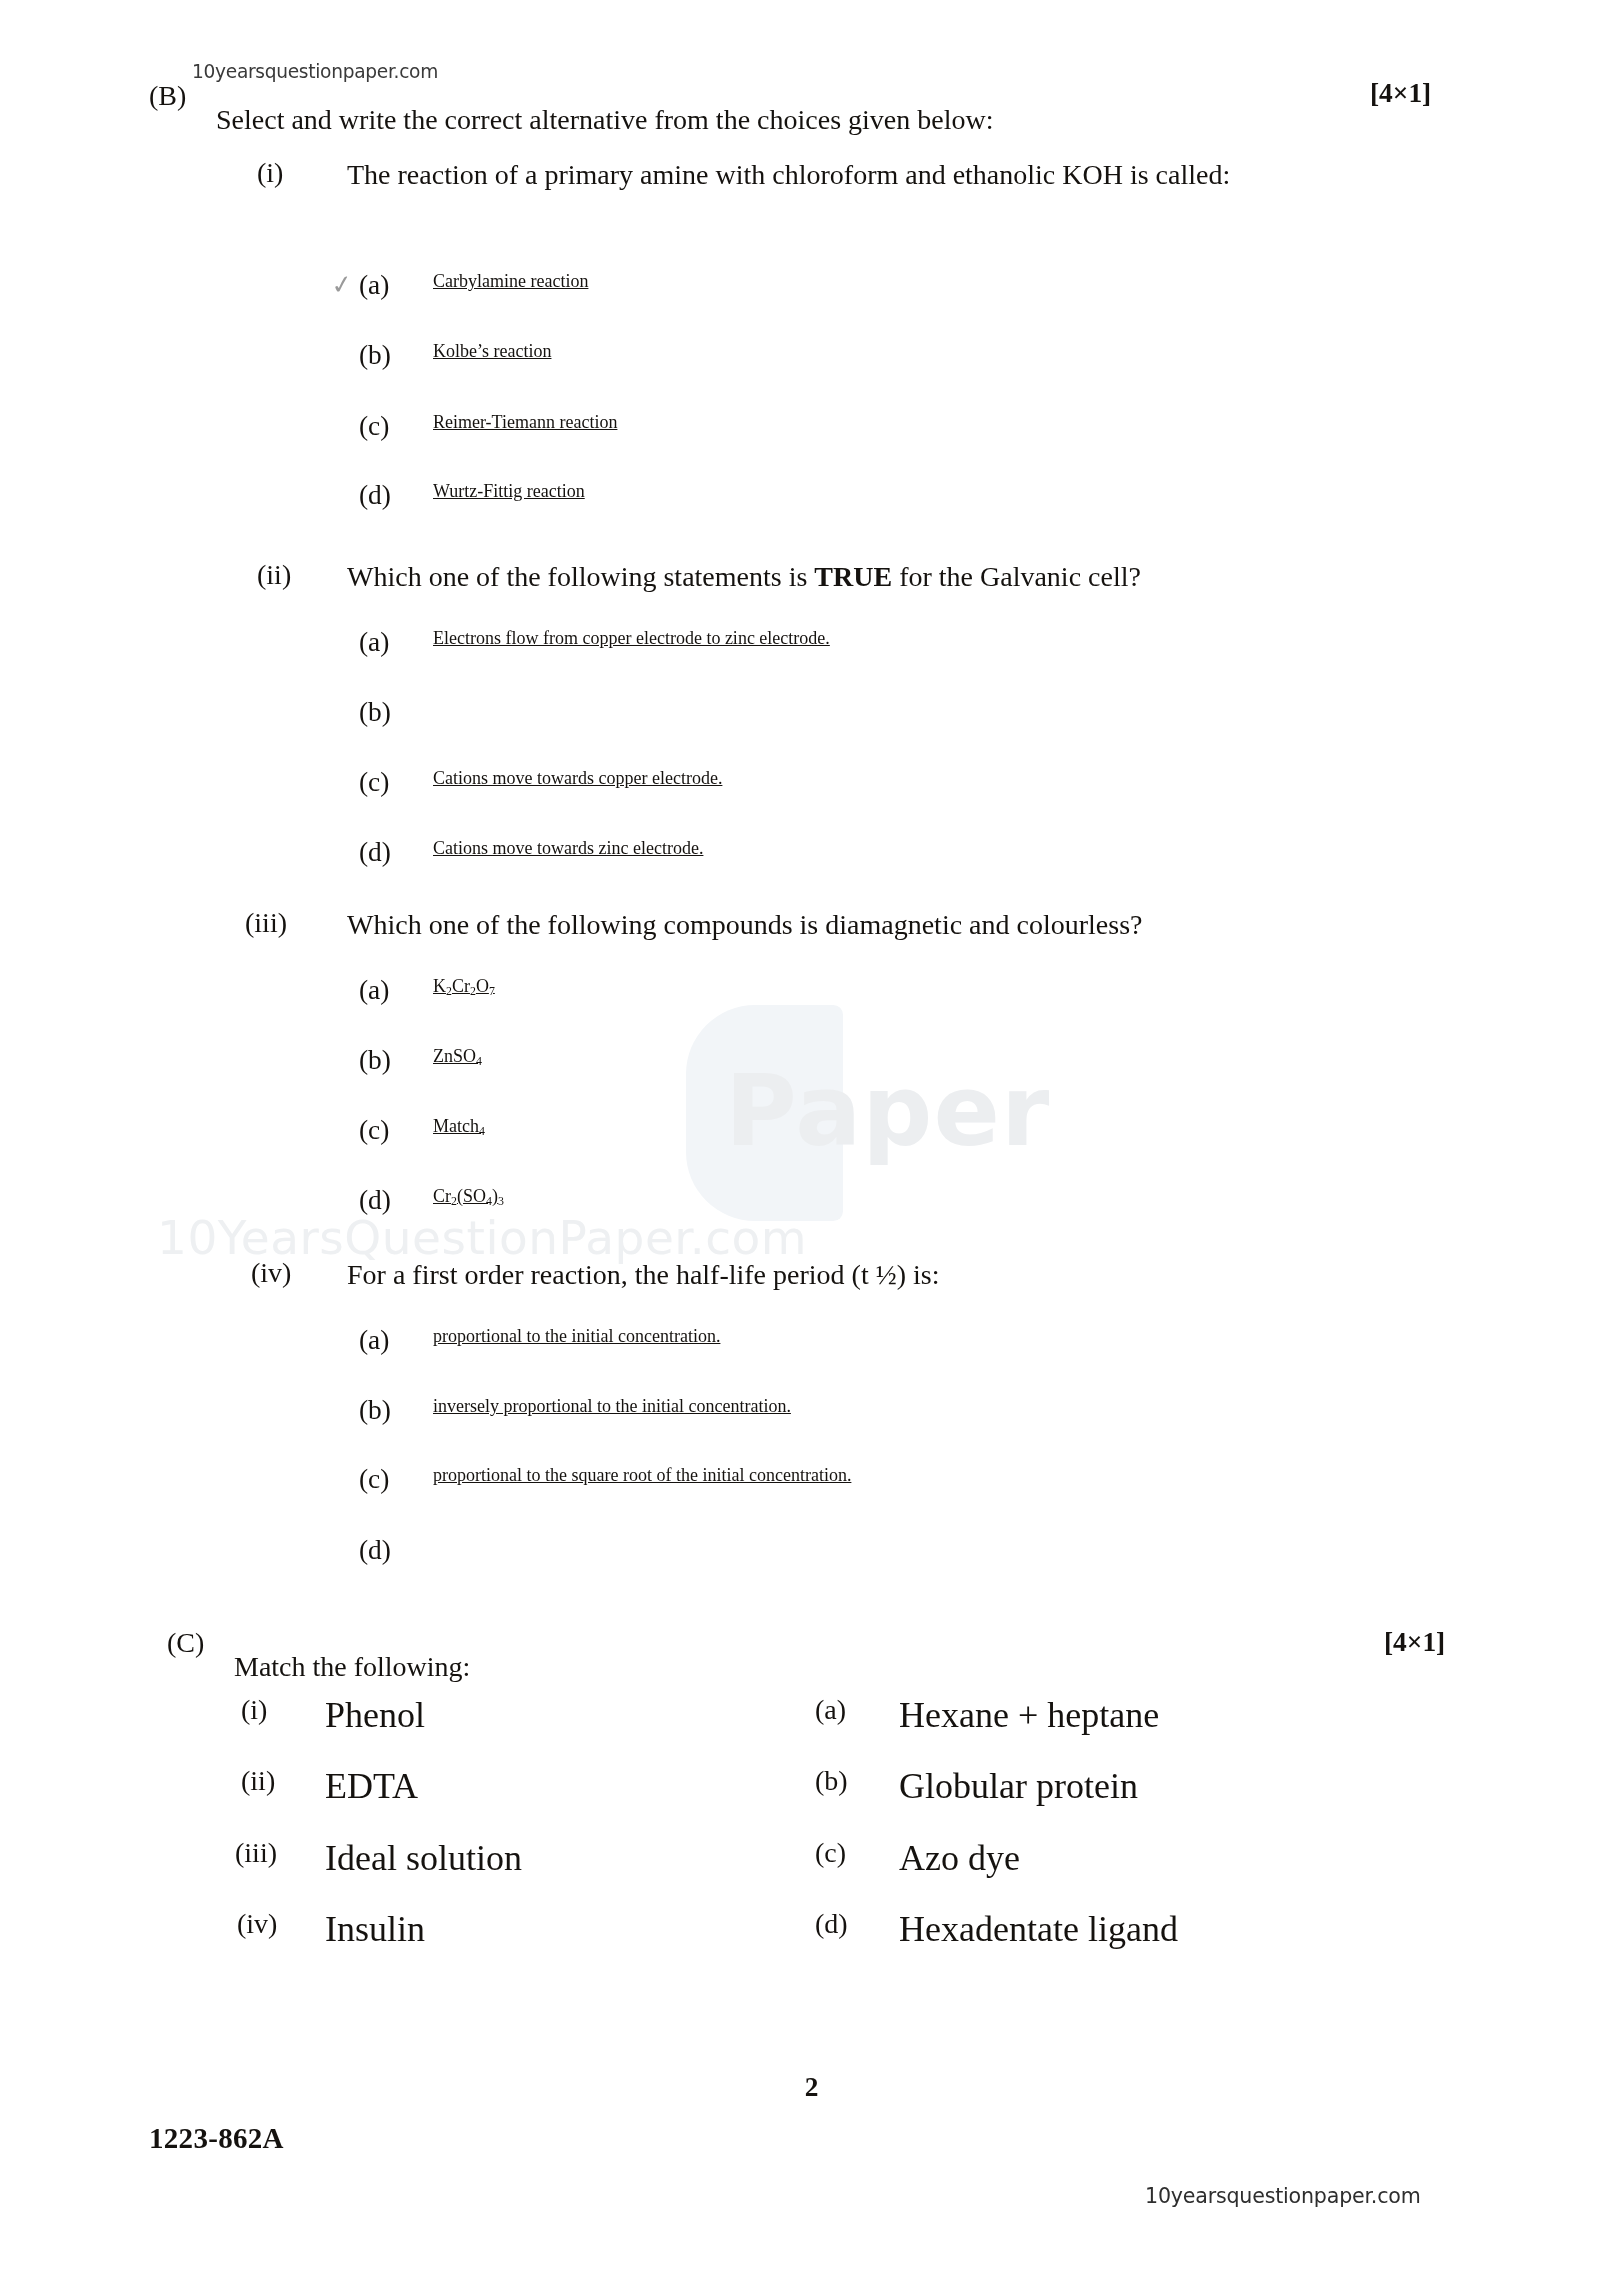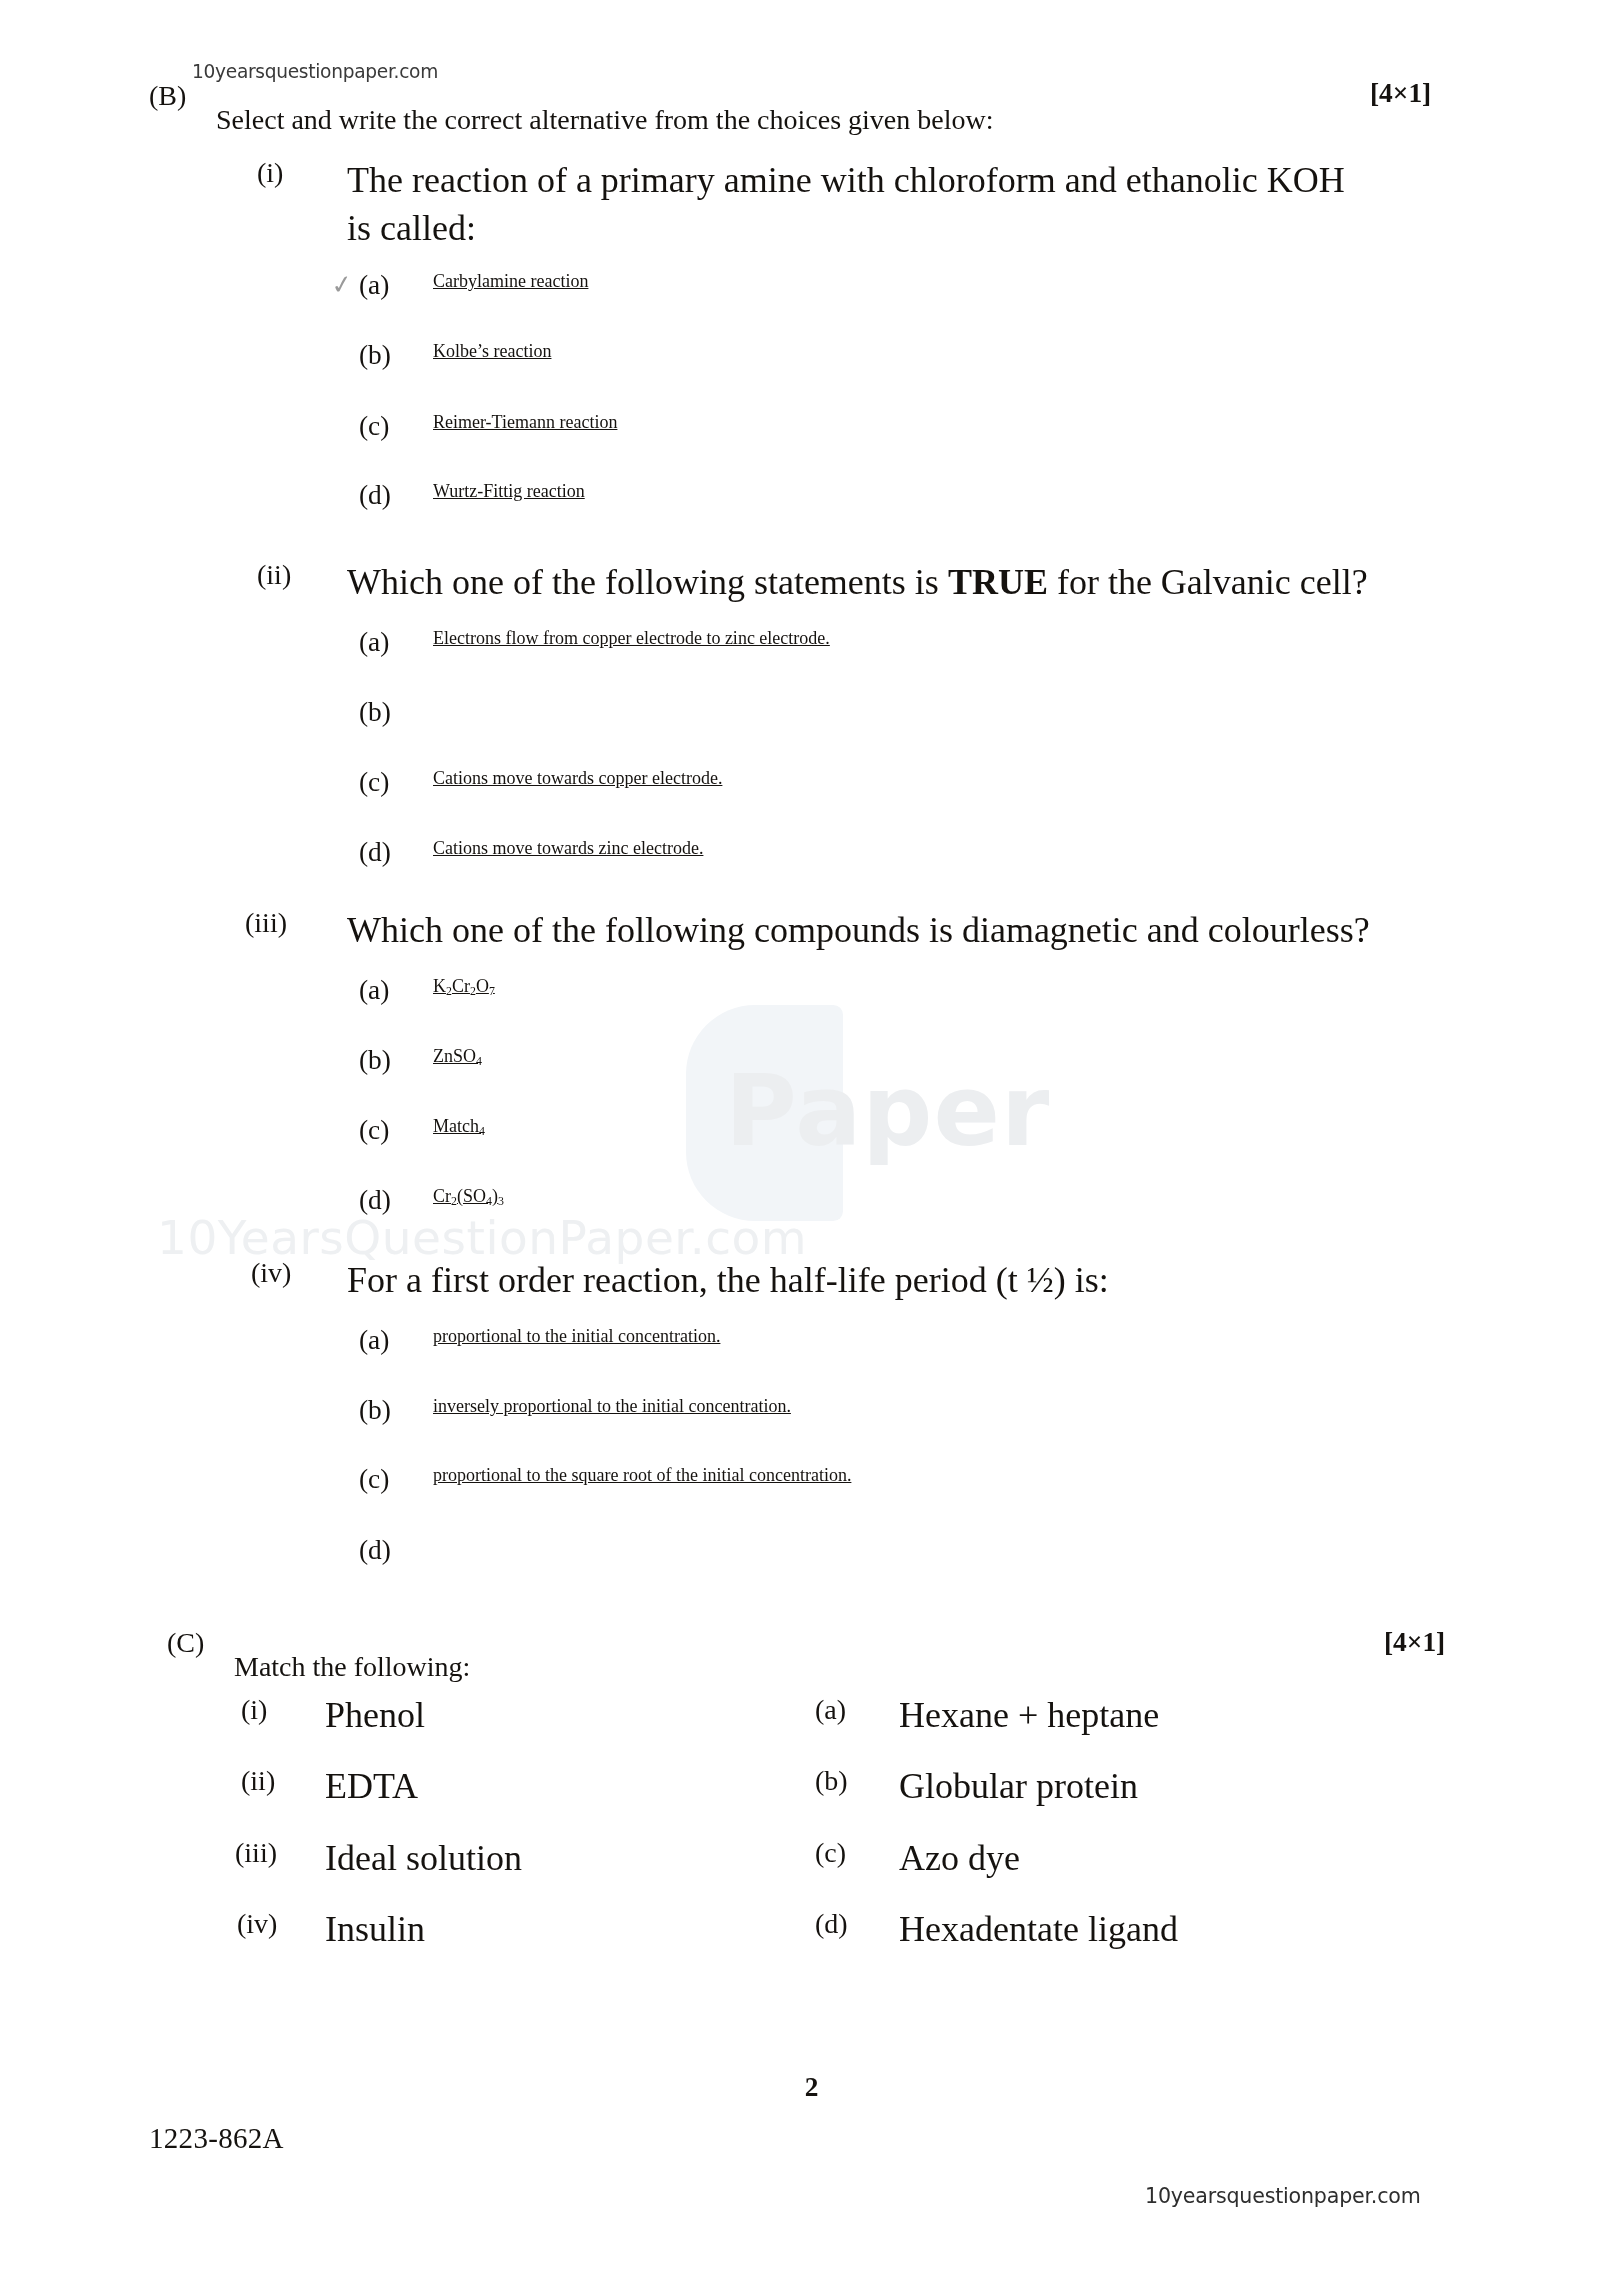--- a/index.html
+++ b/index.html
@@ -73,21 +73,21 @@
   .sec-text  { font-size: 28px; margin-top: 24px; }
 
   .marks {
     position: absolute;
     font-size: 27.4px;
     font-weight: 700;
     white-space: nowrap;
   }
 
   .q-num  { width: 90px; flex: none; font-size: 28px; text-align: left; }
-  .q-text { font-size: 36px; line-height: 1.32; }
+  .q-text { font-size: 28px; line-height: 1.32; }
 
   .opt-let  { width: 74px; flex: none; font-size: 27.4px; }
   .opt-text { font-size: 18px; line-height: 1.3; text-decoration: underline; }
 
   .m-num  { width: 84px; flex: none; font-size: 28px; }
   .m-text { font-size: 36px; }
 
   .tick {
     position: absolute;
     left: 331px; top: 272px;
@@ -104,21 +104,21 @@
     left: 0; right: 0;
     top: 2072px;
     text-align: center;
     font-size: 27.4px;
     font-weight: 700;
   }
   .paper-code {
     position: absolute;
     left: 149px; top: 2122px;
     font-size: 29px;
-    font-weight: 400;
+    font-weight: 700;
     letter-spacing: 0.3px;
   }
 
   sub { font-size: 0.66em; vertical-align: -0.22em; }
   .bold { font-weight: 700; text-align: right; }
 </style>
 </head>
 <body>
 
 <div class="page">

